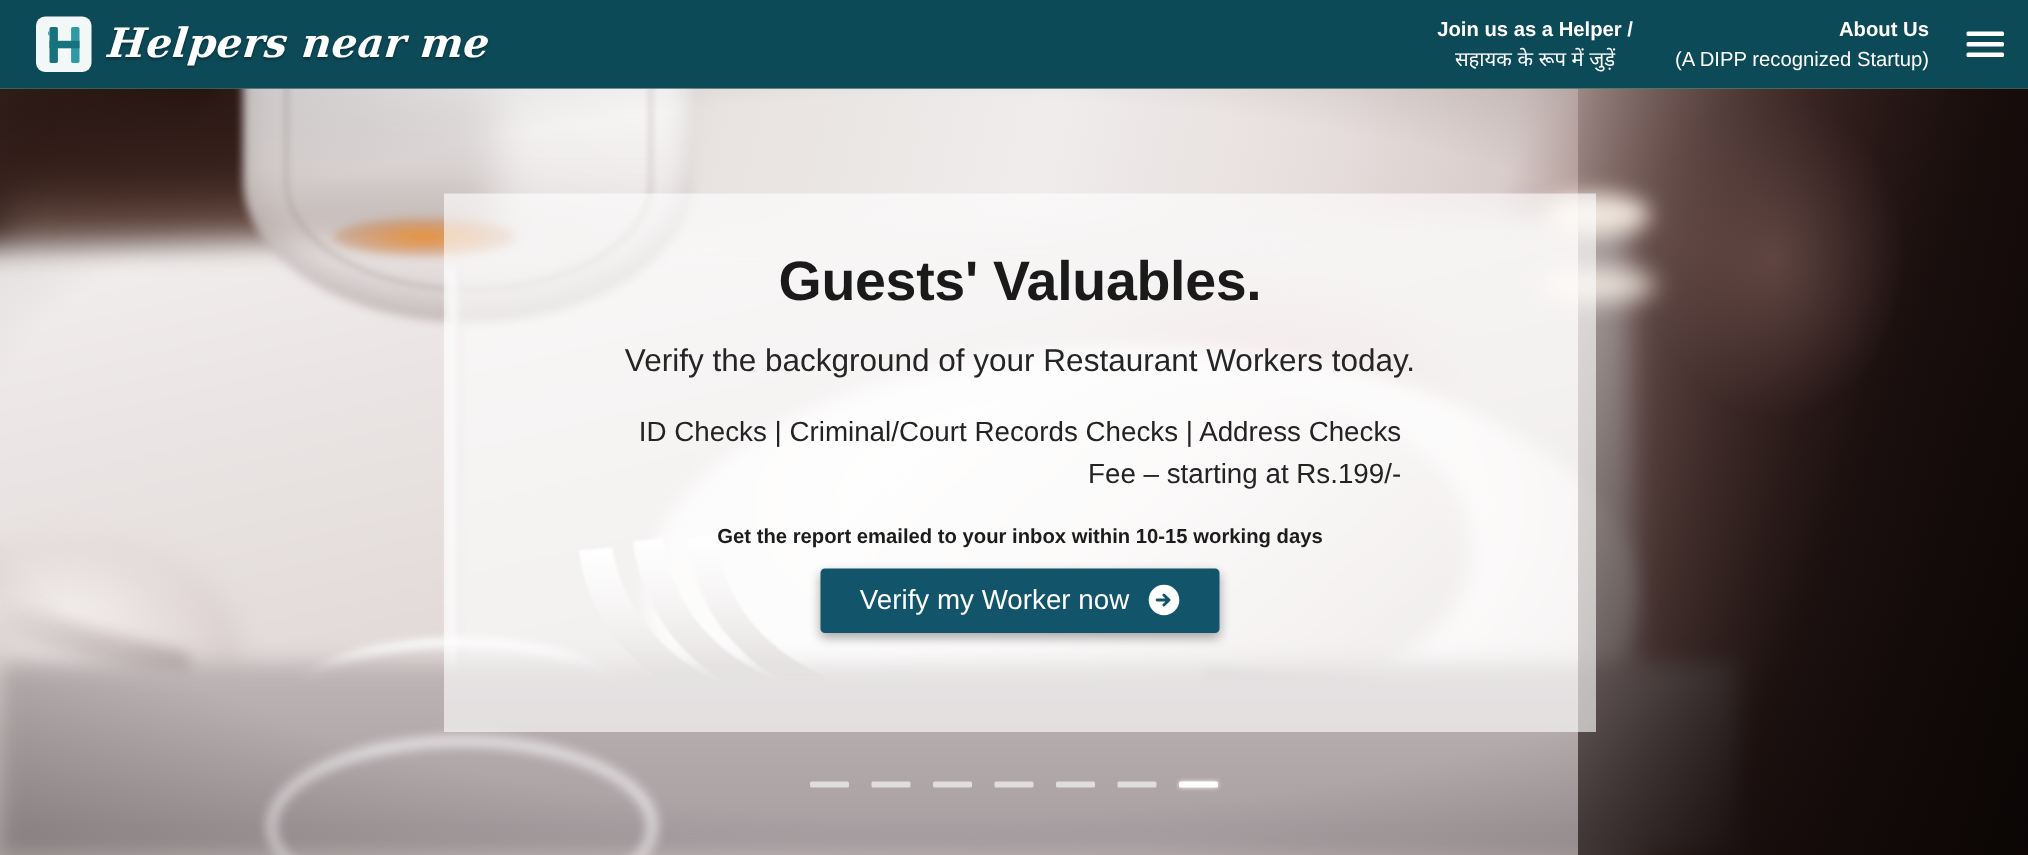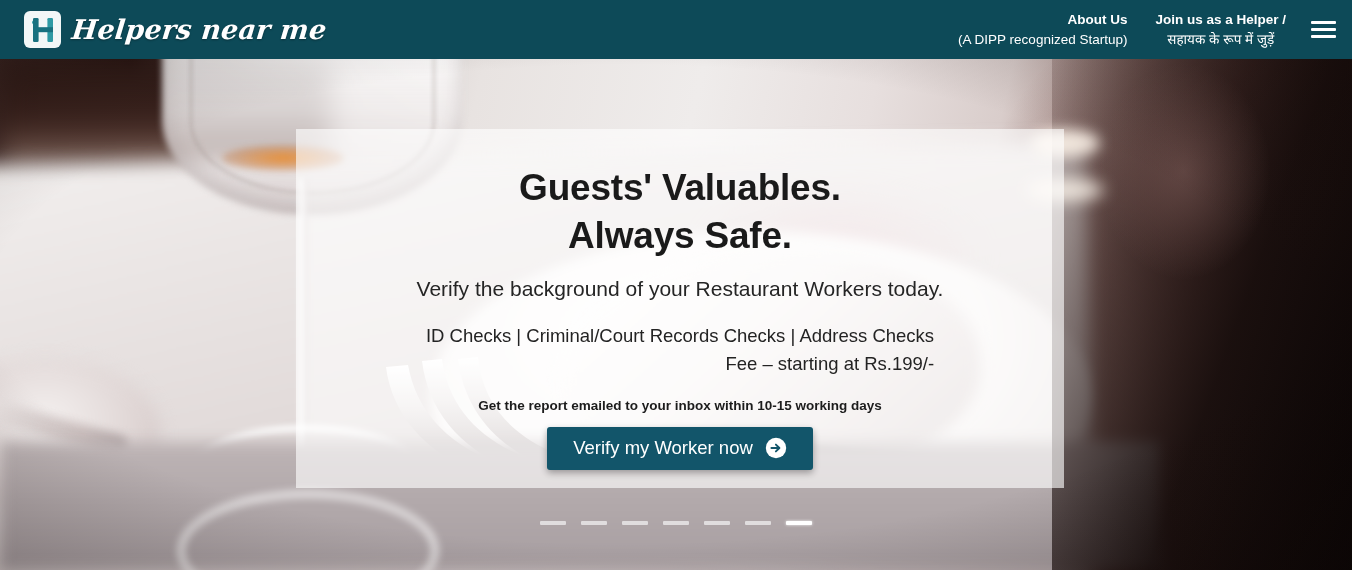--- a/index.html
+++ b/index.html
@@ -372,28 +372,28 @@
           <rect x="16.4" y="1" width="5.6" height="24" rx="1.2" fill="#2e9aa4"></rect>
           <rect x="2" y="10.2" width="20" height="5" fill="#17717f"></rect>
           <path d="M2 3.4 Q 0 5.2 2 7.2 Z" fill="#2e9aa4"></path>
         </svg>
       </span>
       <span class="brand-word">Helpers near me</span>
     </a>
 
     <nav class="nav">
 
+      <a class="nav-item nav-item-center" href="#">
+        <span>Join us as a Helper /</span>
+        <span class="l2">सहायक के रूप में जुड़ें</span>
+      </a>
+
       <a class="nav-item" href="#">
         <span>About Us</span>
         <span class="l2">(A DIPP recognized Startup)</span>
-      </a>
-
-      <a class="nav-item nav-item-center" href="#">
-        <span>Join us as a Helper /</span>
-        <span class="l2">सहायक के रूप में जुड़ें</span>
       </a>
 
 
       <div class="hamburger">
         <span></span>
         <span></span>
         <span></span>
       </div>
 
     </nav>
@@ -449,21 +449,20 @@
     <div class="bg-glass2"></div>
     <div class="bg-rdark"></div>
     <div class="bg-rhighlight"></div>
     <div class="bg-rhighlight2"></div>
     <div class="bg-vignette"></div>
 
     <div class="hero-panel">
 
       <h1 class="hero-title">
         <span>Guests' Valuables.</span>
-        <span>Always Safe.</span>
       </h1>
 
       <p class="hero-sub">Verify the background of your Restaurant Workers today.</p>
 
       <p class="hero-services">
         <span>ID Checks | Criminal/Court Records Checks | Address Checks</span>
         <span>Fee – starting at Rs.199/-</span>
       </p>
 
       <p class="hero-note">Get the report emailed to your inbox within 10-15 working days</p>

